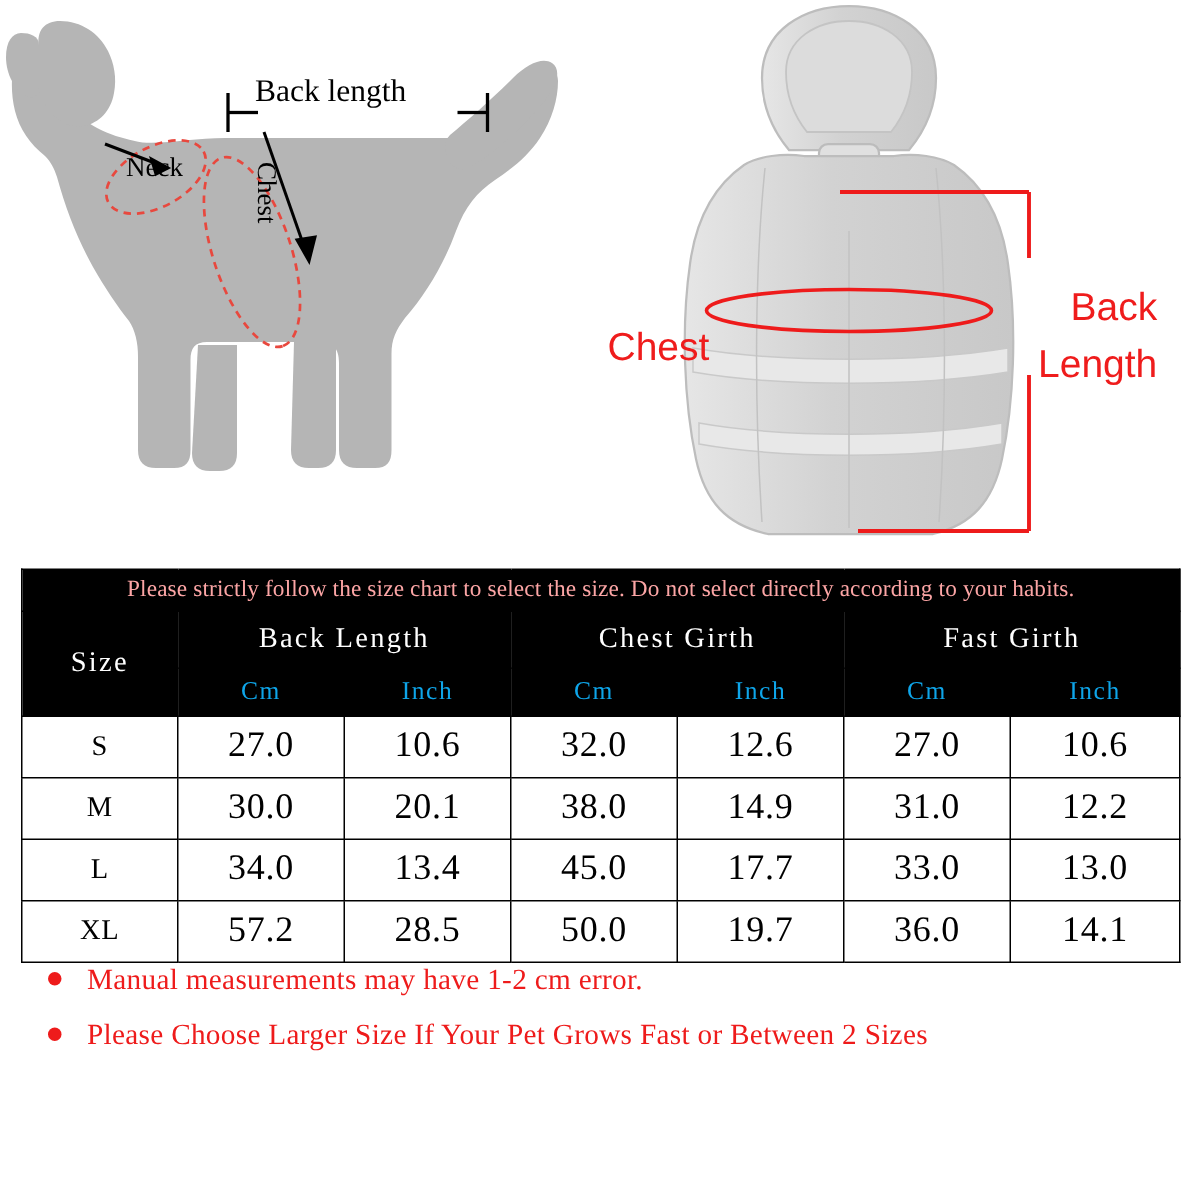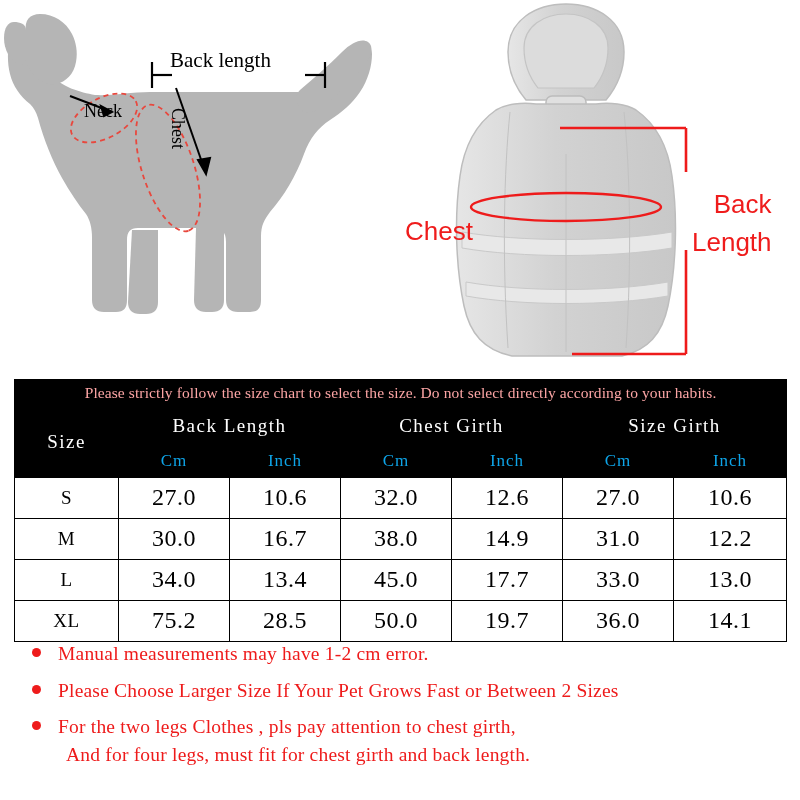--- a/index.html
+++ b/index.html
@@ -303,21 +303,21 @@
           <col style="width:113px">
       </colgroup>
       <thead>
         <tr class="notice-row">
           <td colspan="7">Please strictly follow the size chart to select the size. Do not select directly according to your habits.</td>
         </tr>
         <tr class="hdr-group">
           <td rowspan="2" class="size-cell">Size</td>
           <td colspan="2">Back Length</td>
           <td colspan="2">Chest Girth</td>
-          <td colspan="2">Size Girth</td>
+          <td colspan="2">Fast Girth</td>
         </tr>
         <tr class="hdr-unit">
           <td>Cm</td>
           <td>Inch</td>
           <td>Cm</td>
           <td>Inch</td>
           <td>Cm</td>
           <td>Inch</td>
         </tr>
       </thead>
@@ -327,57 +327,52 @@
           <td>27.0</td>
           <td>10.6</td>
           <td>32.0</td>
           <td>12.6</td>
           <td>27.0</td>
           <td>10.6</td>
         </tr>
         <tr>
           <td class="rowlabel">M</td>
           <td>30.0</td>
-          <td>16.7</td>
+          <td>20.1</td>
           <td>38.0</td>
           <td>14.9</td>
           <td>31.0</td>
           <td>12.2</td>
         </tr>
         <tr>
           <td class="rowlabel">L</td>
           <td>34.0</td>
           <td>13.4</td>
           <td>45.0</td>
           <td>17.7</td>
           <td>33.0</td>
           <td>13.0</td>
         </tr>
         <tr>
           <td class="rowlabel">XL</td>
-          <td>75.2</td>
+          <td>57.2</td>
           <td>28.5</td>
           <td>50.0</td>
           <td>19.7</td>
           <td>36.0</td>
           <td>14.1</td>
         </tr>
       </tbody>
     </table>
   </div>
 
   <div class="notes">
     <div class="note">
       <span class="bullet"></span>
       <span>Manual measurements may have 1-2 cm error.</span>
     </div>
     <div class="note">
       <span class="bullet"></span>
       <span>Please Choose Larger Size If Your Pet Grows Fast or Between 2 Sizes</span>
     </div>
-    <div class="note">
-      <span class="bullet"></span>
-      <span>For the two legs Clothes , pls pay attention to chest girth,</span>
-      <span class="second-line">And for four legs, must fit for chest girth and back length.</span>
-    </div>
   </div>
 
 </div>
 
 </body></html>

